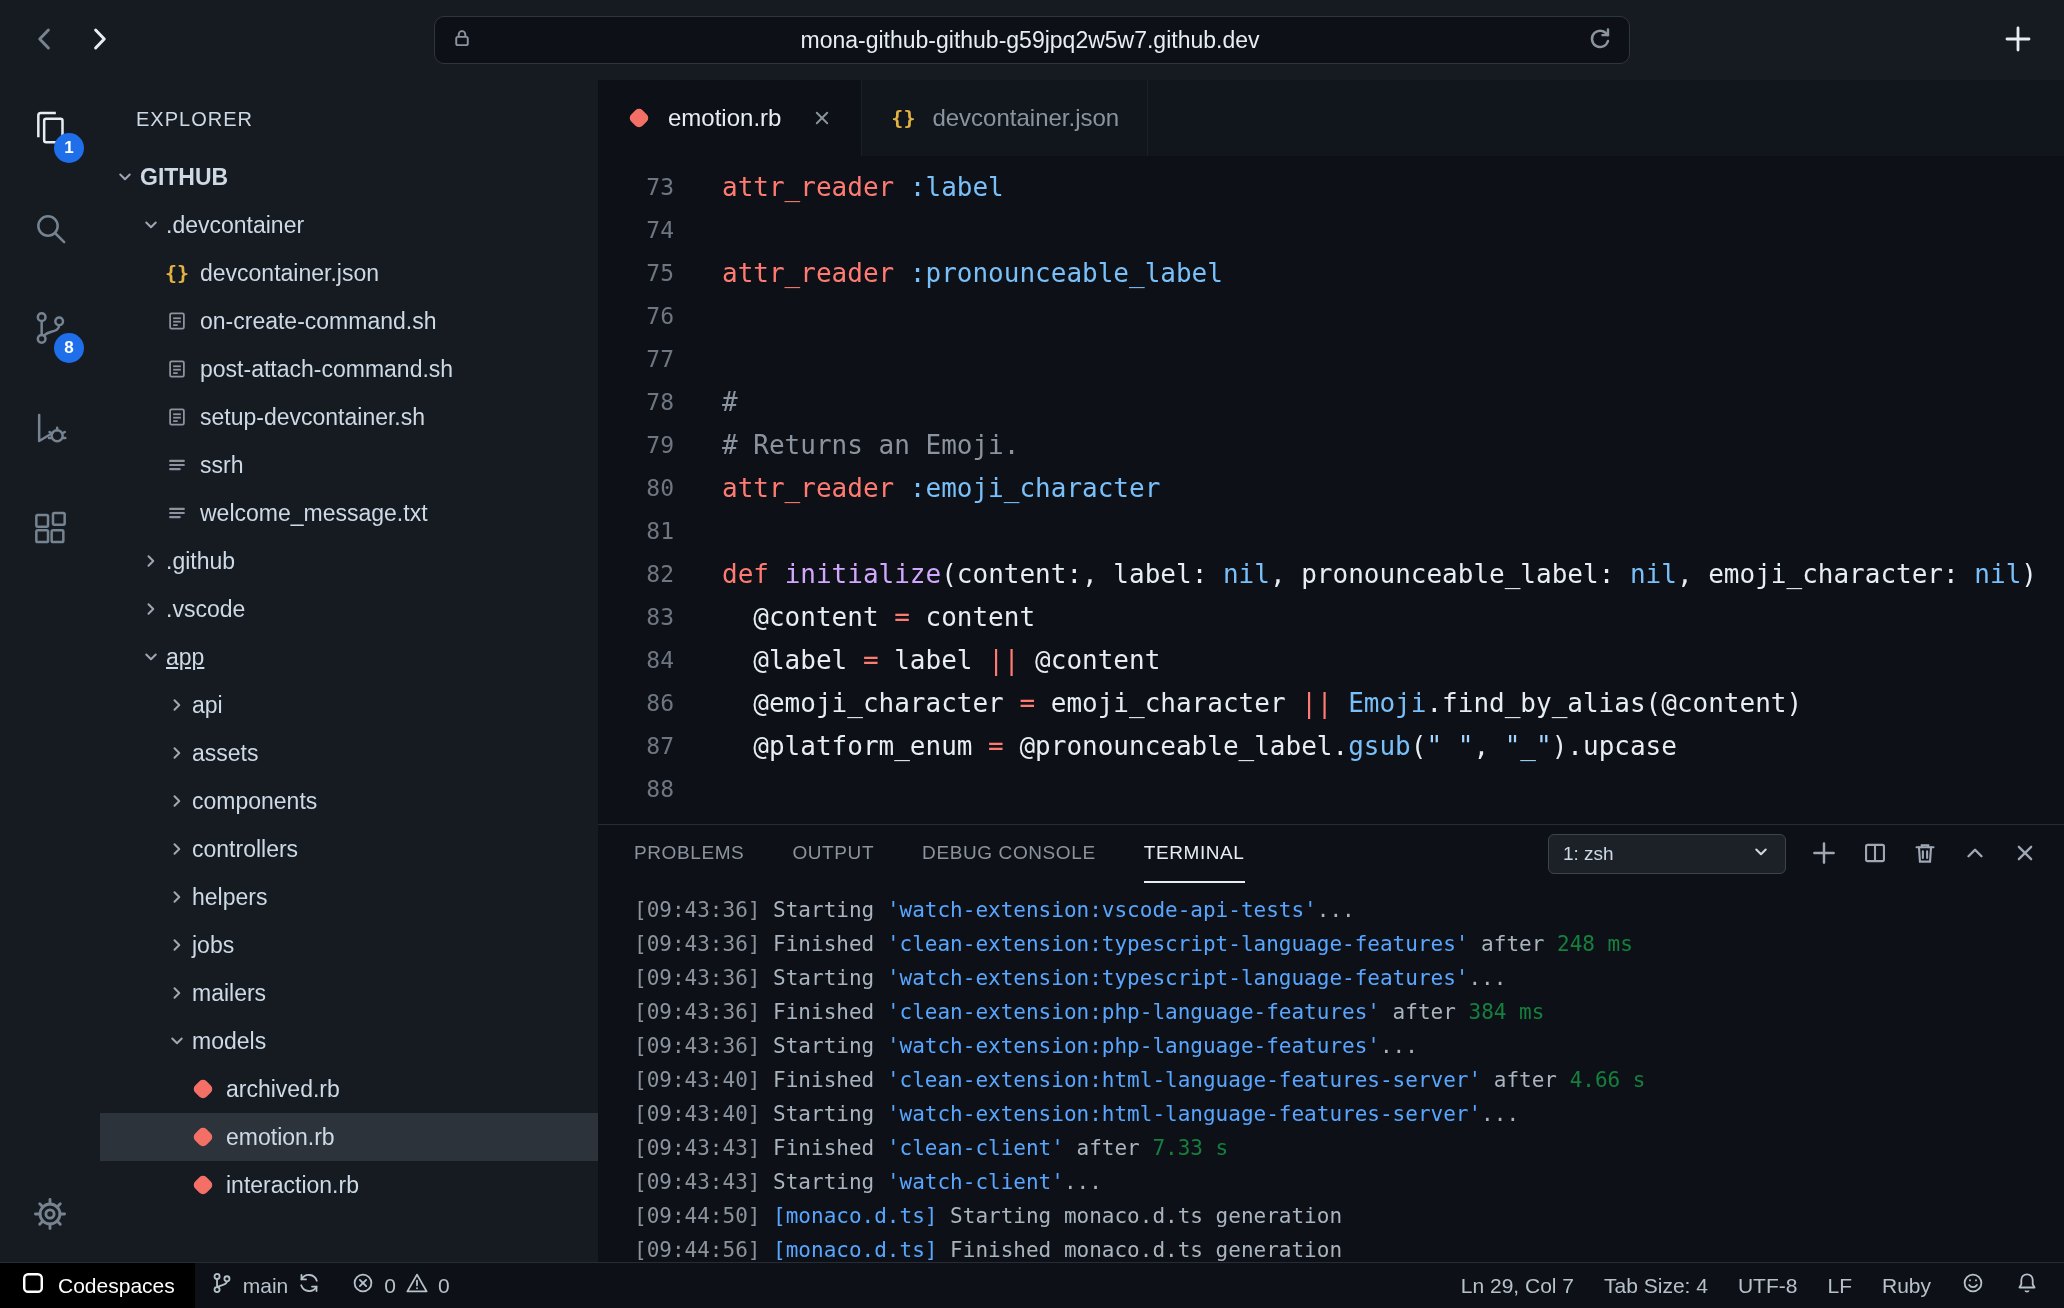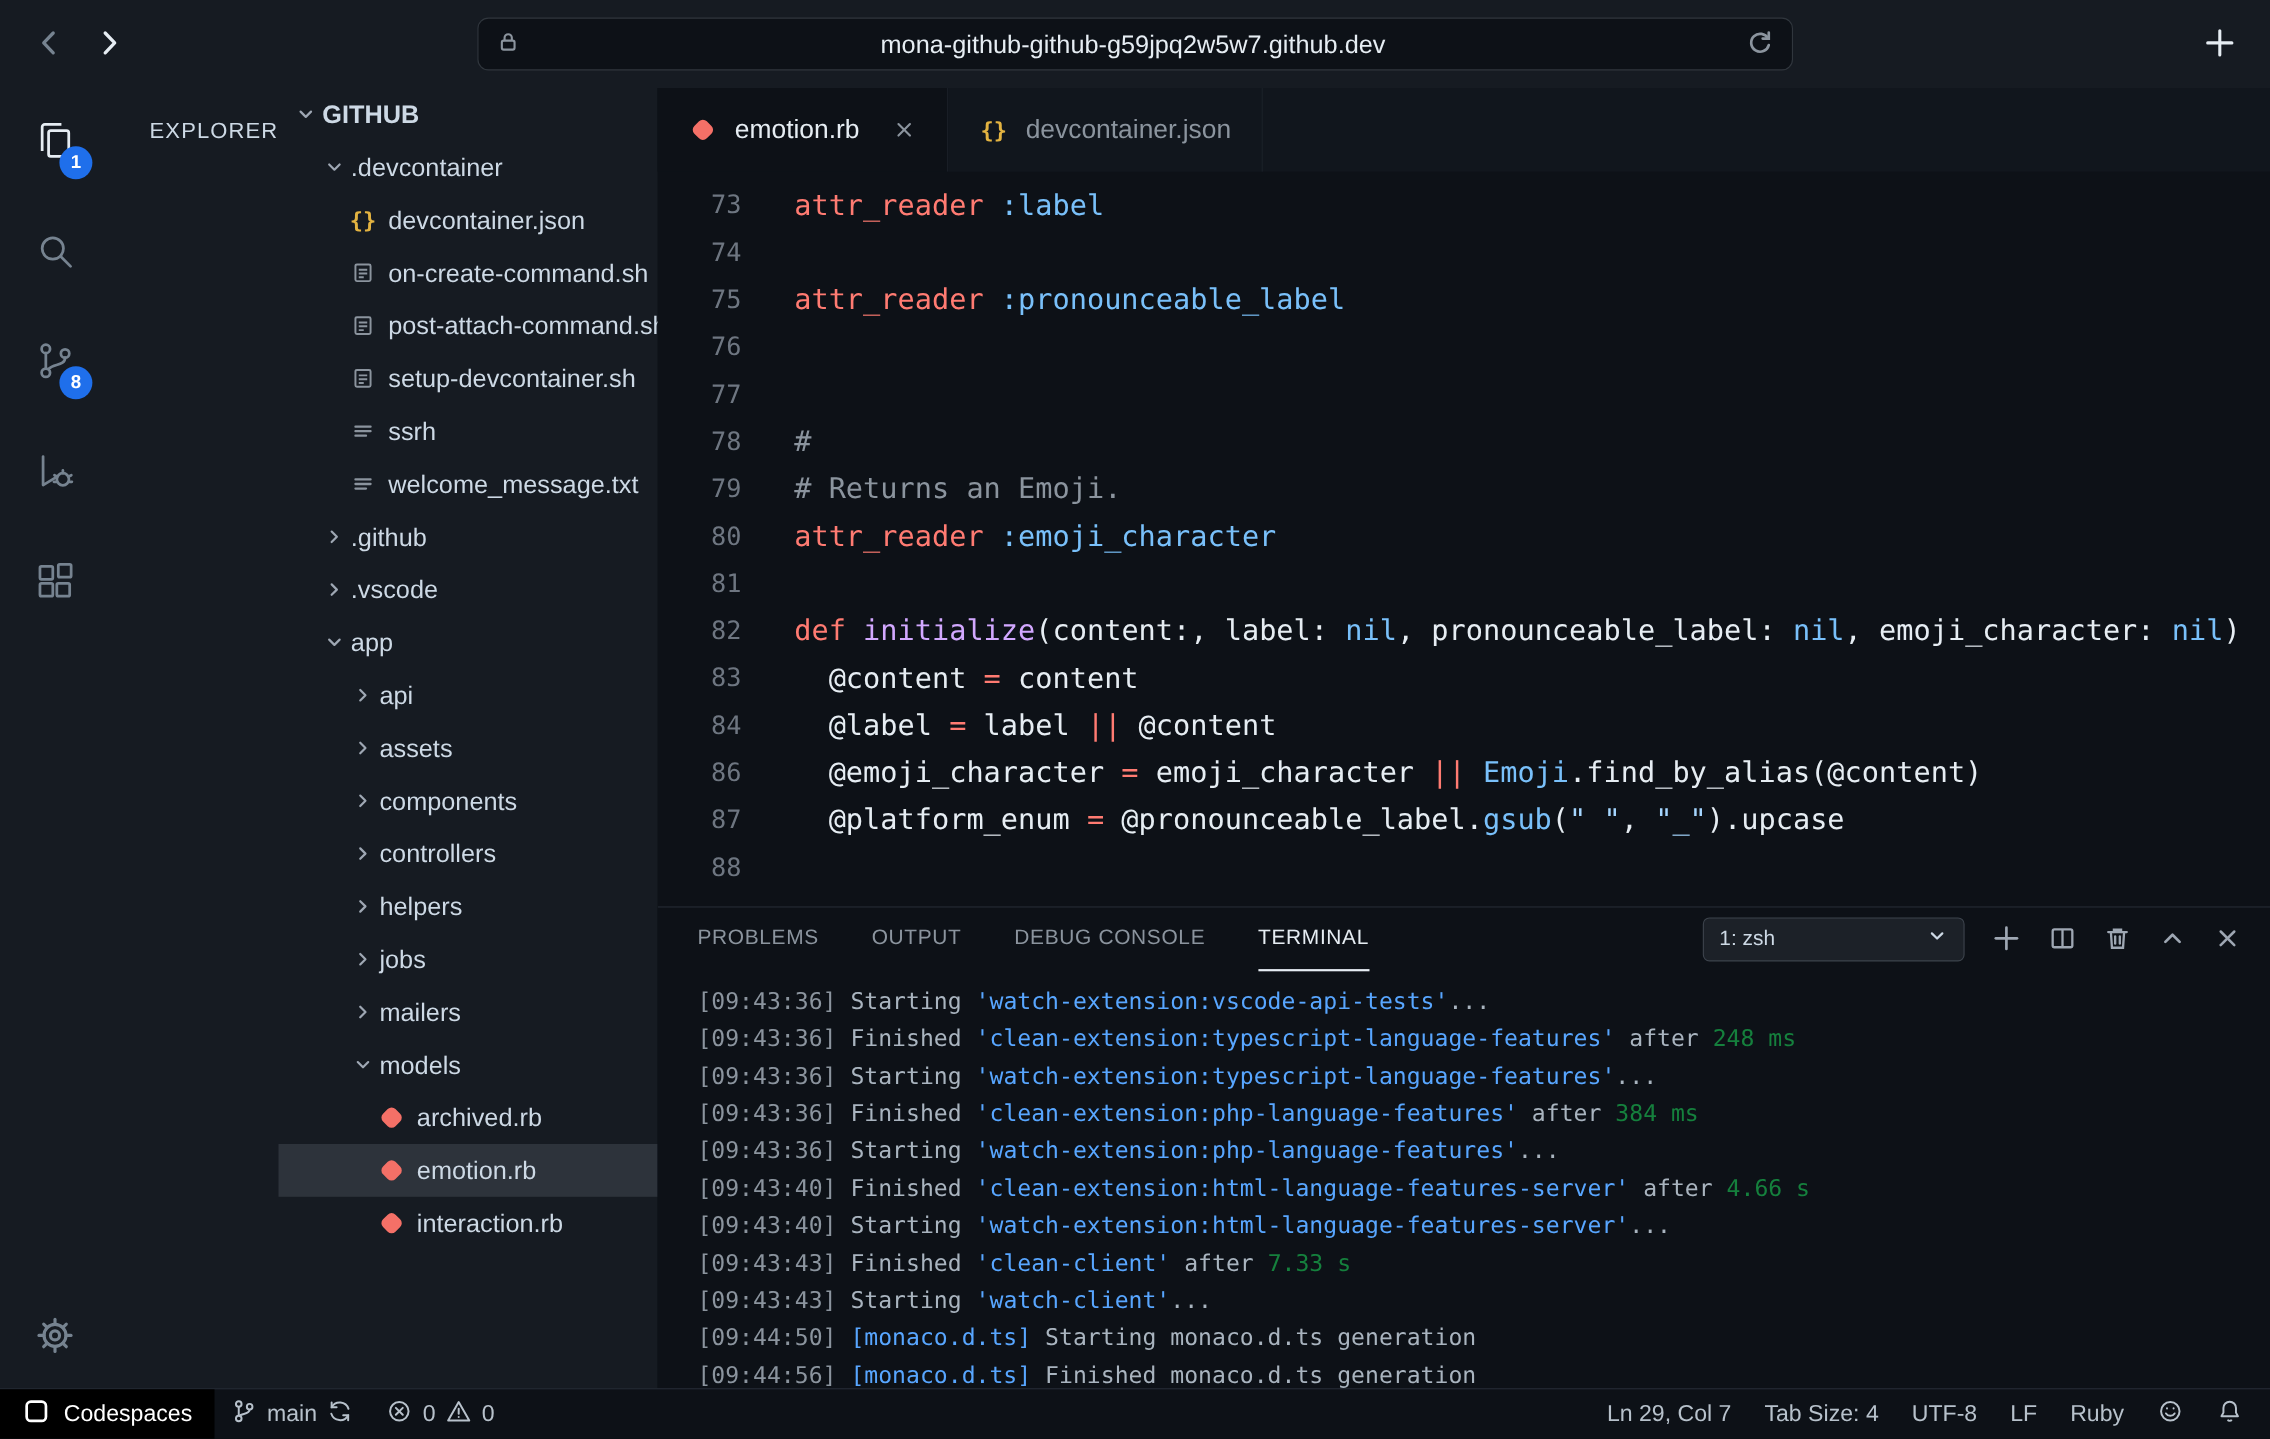--- a/index.html
+++ b/index.html
@@ -18,21 +18,21 @@
 
   
   .workbench{flex:1;display:flex;min-height:0;}
   .activity-bar{width:100px;flex:0 0 100px;background:#161b22;display:flex;flex-direction:column;align-items:center;padding:26px 0 22px;gap:52px;}
   .ab-item{position:relative;width:48px;height:48px;display:flex;align-items:center;justify-content:center;color:#768390;cursor:pointer;}
   .ab-item.active{color:#e6edf3;}
   .ab-item.settings{margin-top:auto;}
   .ab-badge{position:absolute;right:-10px;bottom:-9px;min-width:30px;height:30px;padding:0 7px;background:#1f6feb;border-radius:15px;color:#fff;font-size:17px;font-weight:700;display:flex;align-items:center;justify-content:center;}
 
   
-  .sidebar{width:498px;flex:0 0 498px;background:#161b22;display:flex;flex-direction:row;overflow:hidden;}
+  .sidebar{width:498px;flex:0 0 498px;background:#161b22;display:flex;flex-direction:column;overflow:hidden;}
   .sidebar-header{padding:28px 0 22px 36px;font-size:20px;letter-spacing:1px;color:#cdd9e5;}
   .file-tree{flex:1;overflow:hidden;}
   .tree-row{height:48px;display:flex;align-items:center;font-size:23px;color:#cdd9e5;cursor:pointer;white-space:nowrap;}
   .tree-row.root .tree-label{font-weight:700;}
   .tree-row.selected{background:#2d333b;}
   .tree-chevron{width:30px;flex:0 0 30px;display:flex;align-items:center;justify-content:center;color:#9ea7b3;}
   .tree-icon{width:30px;flex:0 0 30px;display:flex;align-items:center;justify-content:center;color:#8b949e;margin-right:8px;}
   .ruby-glyph{width:16px;height:16px;background:#f47067;border-radius:5px;transform:rotate(45deg);display:inline-block;}
   .json-glyph{color:#e3b341;font-family:"DejaVu Sans Mono",monospace;font-weight:700;font-size:20px;}
 
@@ -254,21 +254,21 @@
             <span class="tree-label">.github</span>
           </div>
           <div class="tree-row" style="padding-left: 36px;">
             <span class="tree-chevron">
               <svg viewBox="0 0 16 16" width="20" height="20" fill="none" stroke="currentColor" stroke-width="1.6" stroke-linecap="round" stroke-linejoin="round">
                 <polyline points="6 4.2 9.8 8 6 11.8"></polyline>
               </svg>
             </span>
             <span class="tree-label">.vscode</span>
           </div>
-          <div class="tree-row" style="padding-left: 36px;">
+          <div class="tree-row" style="padding-left: 36px; text-decoration: underline;">
             <span class="tree-chevron">
               <svg viewBox="0 0 16 16" width="20" height="20" fill="none" stroke="currentColor" stroke-width="1.6" stroke-linecap="round" stroke-linejoin="round">
                 <polyline points="4.2 6 8 9.8 11.8 6"></polyline>
               </svg>
             </span>
             <span class="tree-label">app</span>
           </div>
           <div class="tree-row" style="padding-left: 62px;">
             <span class="tree-chevron">
               <svg viewBox="0 0 16 16" width="20" height="20" fill="none" stroke="currentColor" stroke-width="1.6" stroke-linecap="round" stroke-linejoin="round">

